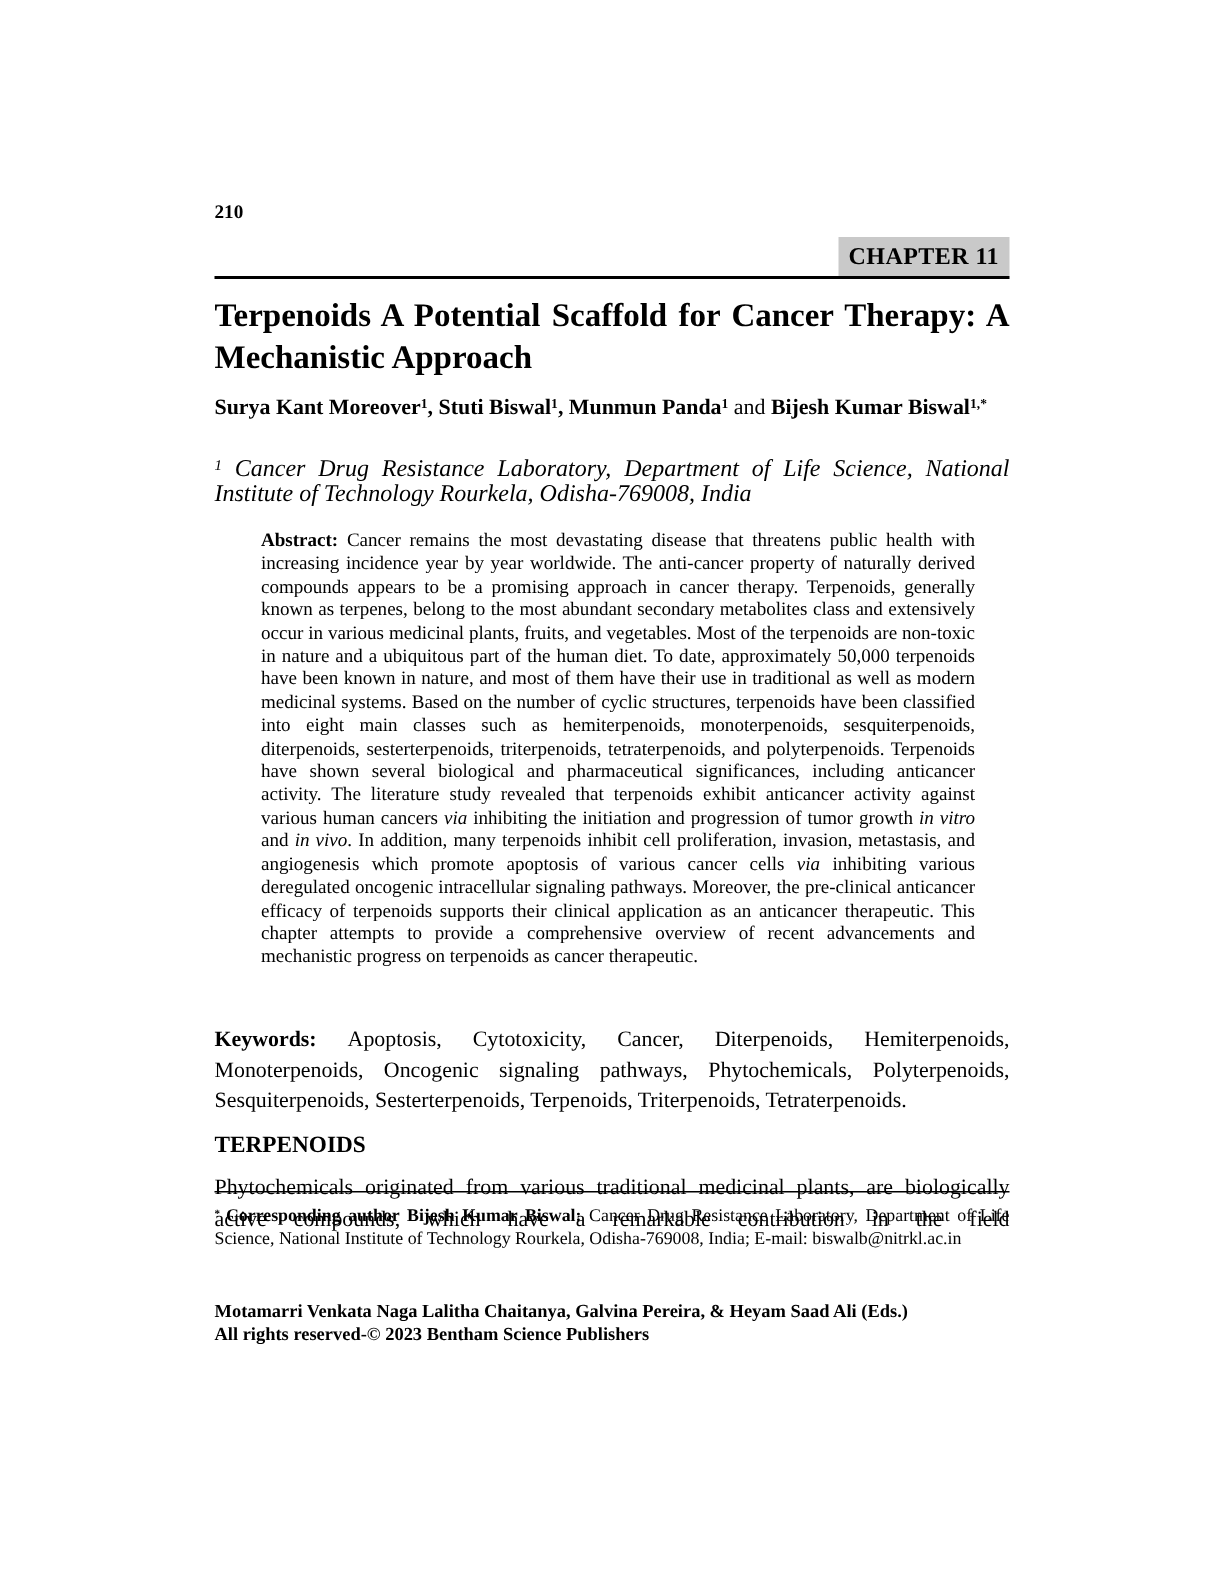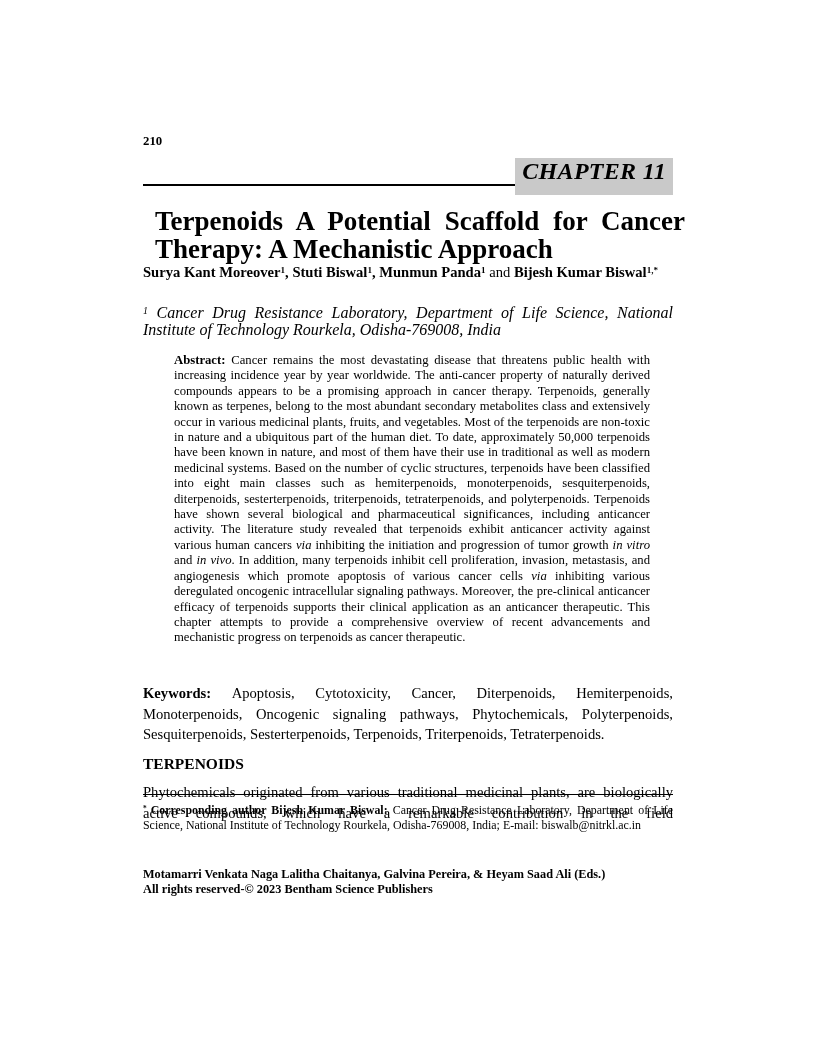--- a/index.html
+++ b/index.html
@@ -26,29 +26,28 @@
 
   .chapter-row{
     position:absolute;top:158px;left:0;width:530px;height:26px;
     border-bottom:2px solid #000;
     text-align:right;
   }
   .chapter-badge{
     display:inline-block;
     background:#c9c9c9;
     font-weight:700;
-    font-size:24px;line-height:23px;
-    padding:2px 7px 12px 7px;
+    font-size:16px;line-height:23px;
+    padding:2px 7px 1px 7px;
     letter-spacing:0.3px;
-    font-style:italic;
   }
 
   .title{
-    position:absolute;top:196px;left:0;width:530px;margin:12px;
-    font-size:27px;line-height:27.5px;font-weight:700;
+    position:absolute;top:196px;left:0;width:530px;margin:0;
+    font-size:22px;line-height:27.5px;font-weight:700;
     text-align:justify;
   }
   .authors{
     position:absolute;top:262px;left:0;width:530px;margin:0;
     font-size:14.6px;line-height:21px;font-weight:400;
     text-align:justify;
   }
   .affiliation{
     position:absolute;top:305px;left:0;width:530px;margin:0;
     font-size:16px;line-height:16.5px;

